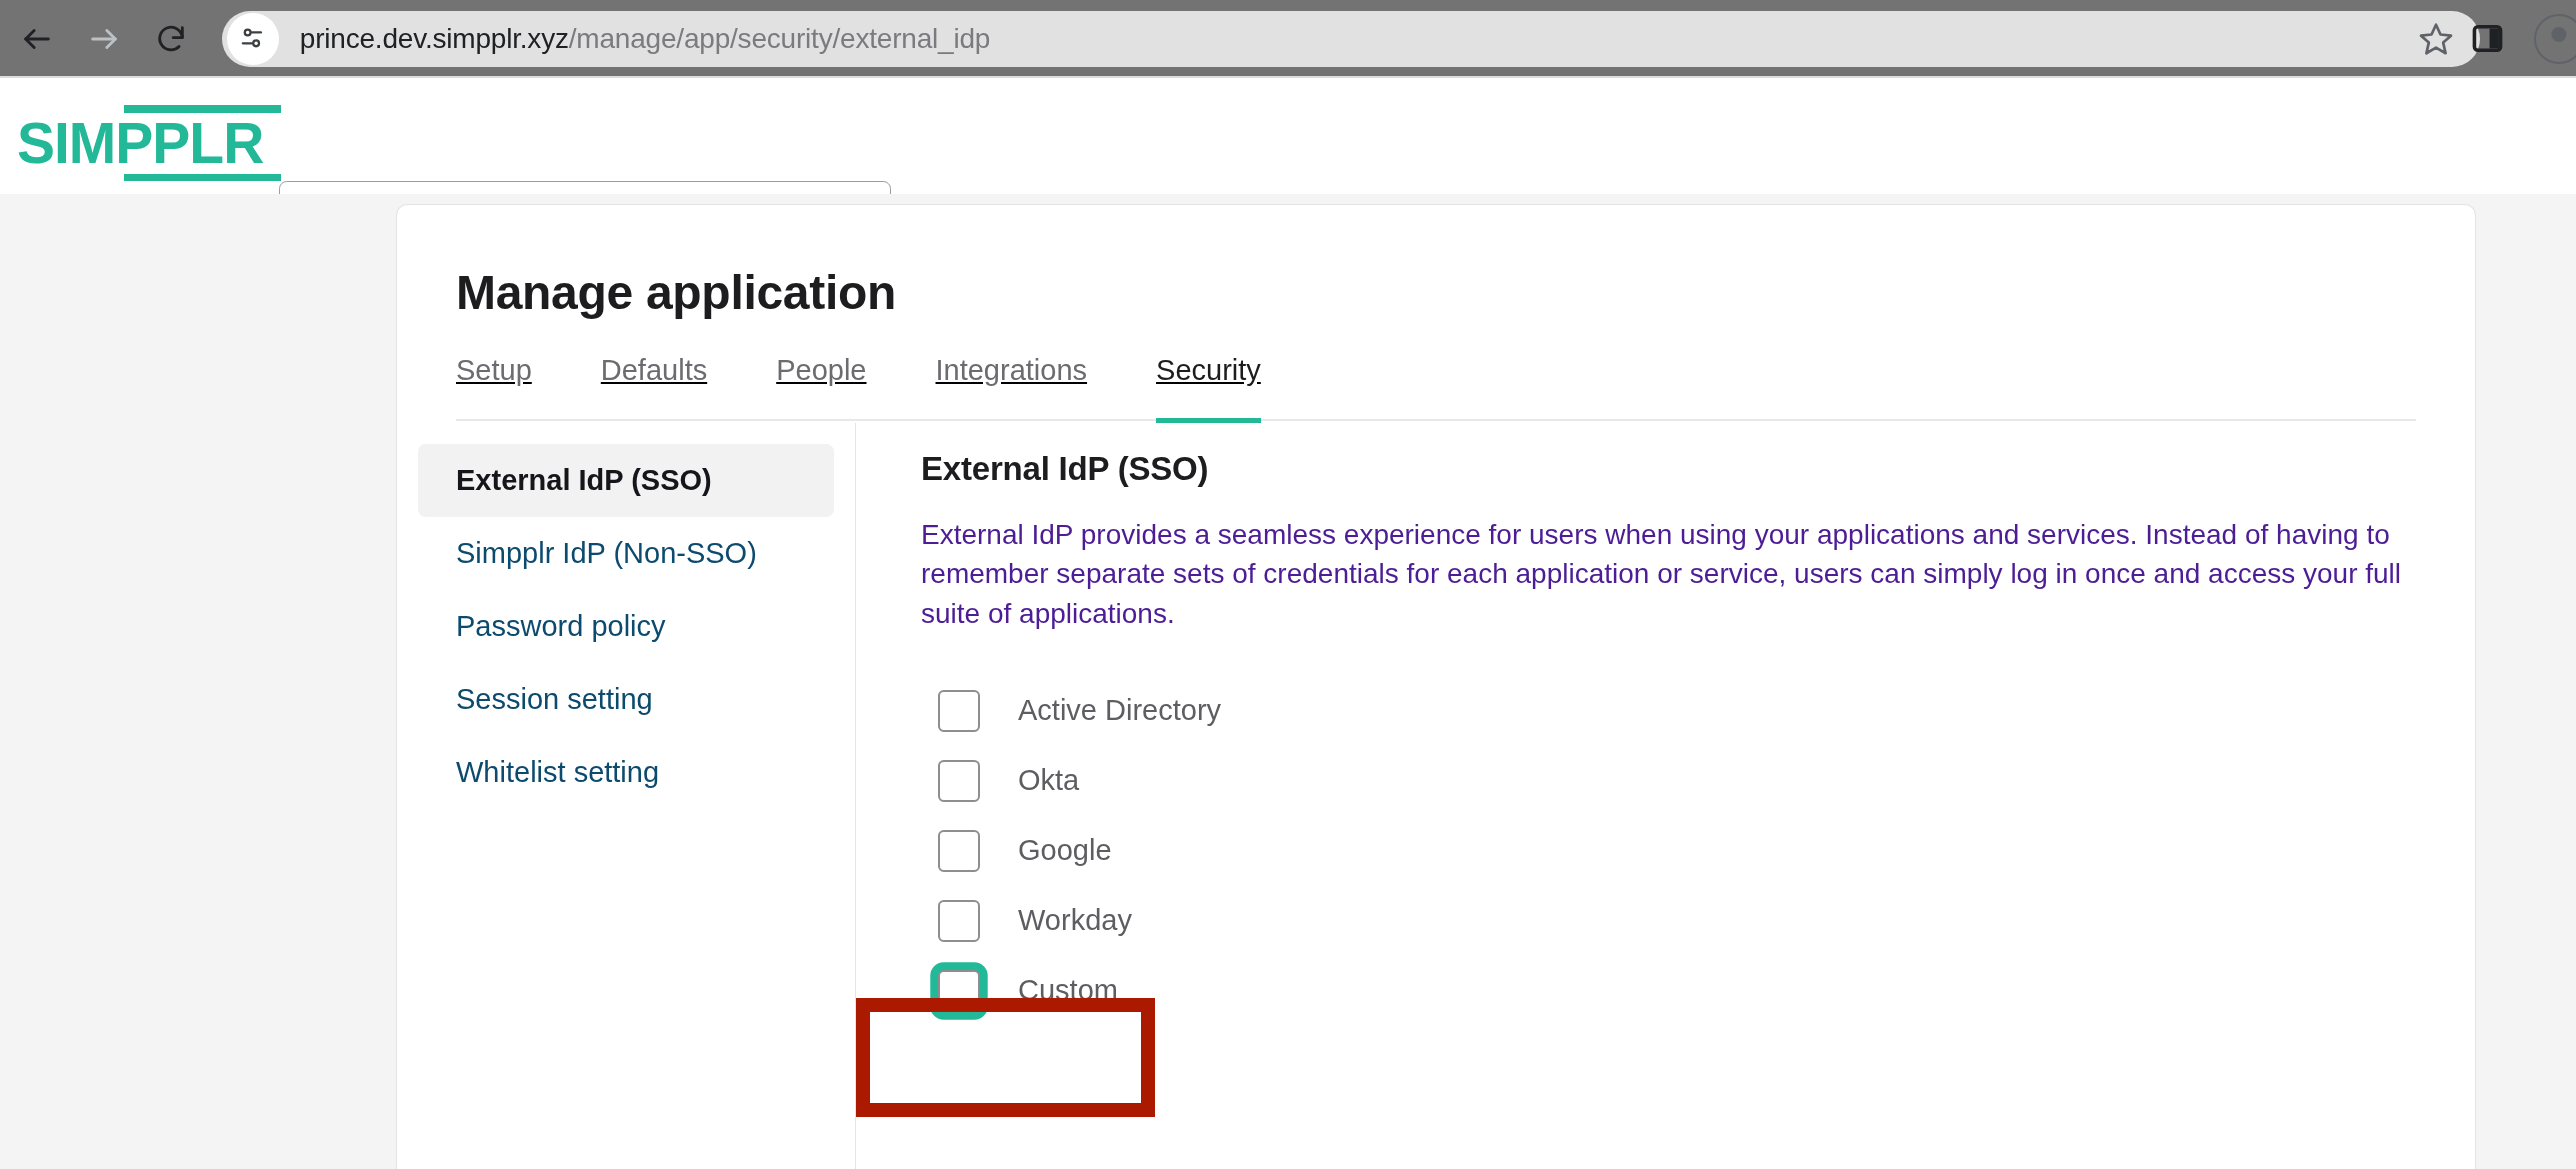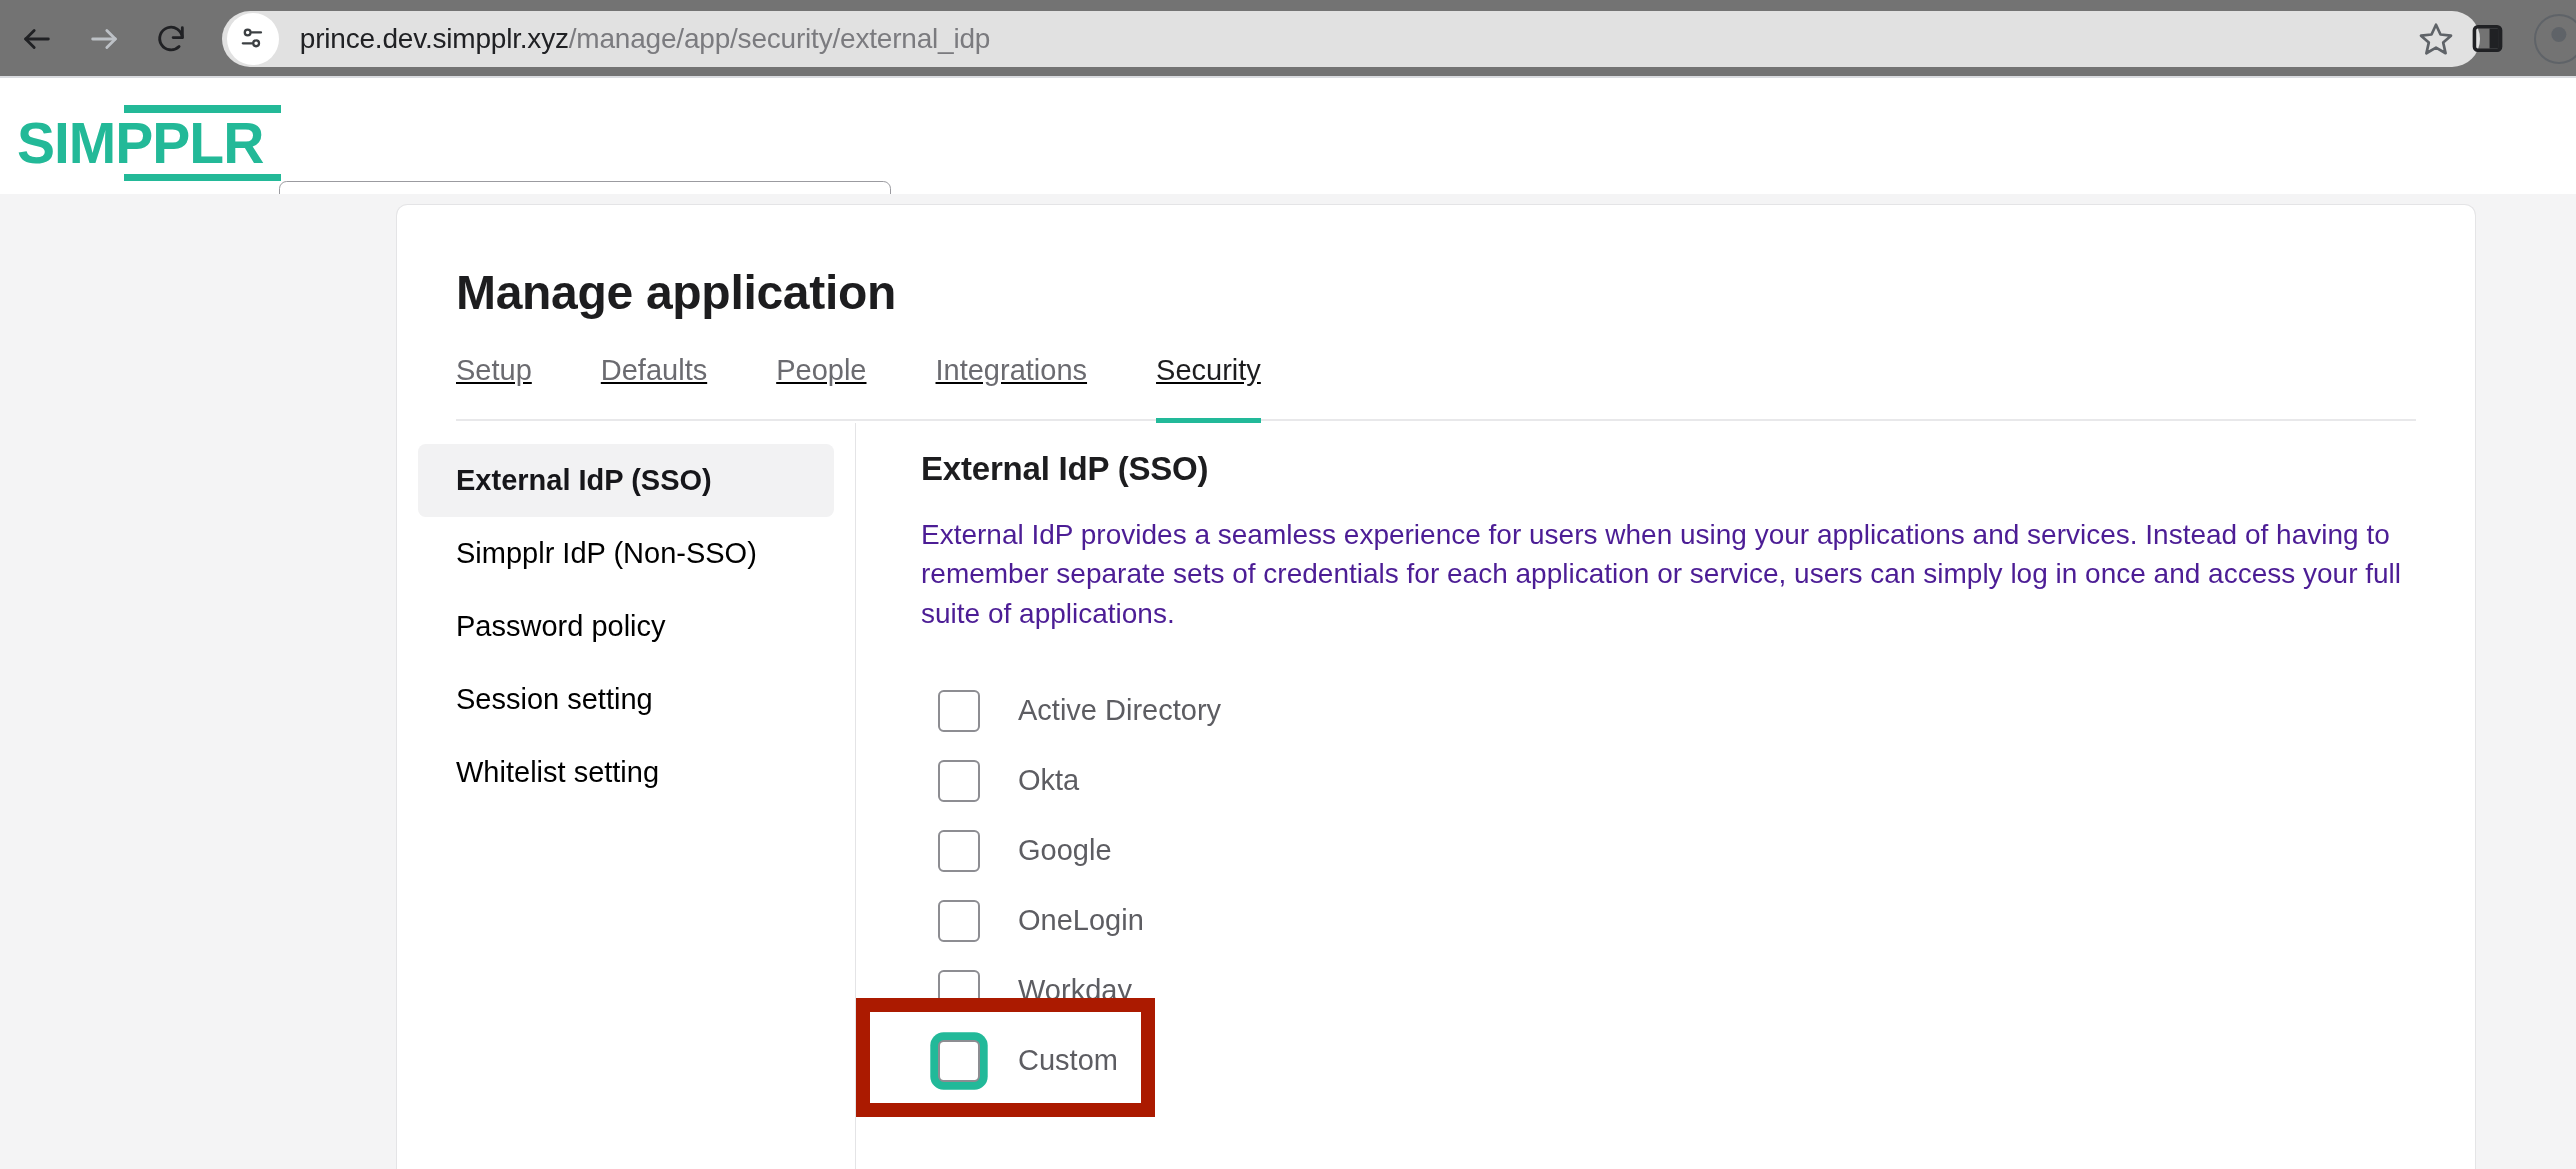--- a/index.html
+++ b/index.html
@@ -157,21 +157,21 @@
   }
   .side-nav {
     width: 459px; flex:none;
     border-right: 1.9px solid #e4e4e6;
     padding-top: 21px;
   }
   .side-item {
     margin: 0 21px; height: 73px;
     display:flex; align-items:center;
     padding-left: 38px;
-    font-size: 29px; color:#000000;
+    font-size: 29px; color:#0c4a6e;
     border-radius: 7.7px; cursor:pointer;
     white-space:nowrap;
   }
   .side-item.active {
     background:#f2f2f3; color:#16161a; font-weight:700;
   }
 
   .main-pane { flex:1; padding: 21px 67px 0 65px; position:relative; }
   .section-title {
     font-size: 33px; font-weight:700; color:#1d1d1f;
@@ -351,27 +351,23 @@
         <div class="check-row">
           <span class="checkbox"></span>
           <span class="check-label">Okta</span>
         </div>
 
         <div class="check-row">
           <span class="checkbox"></span>
           <span class="check-label">Google</span>
         </div>
 
+
         <div class="check-row">
           <span class="checkbox"></span>
-          <span class="check-label">OneLogin</span>
-        </div>
-
-        <div class="check-row">
-          <span class="checkbox"></span>
           <span class="check-label">Workday</span>
         </div>
 
         <div class="check-row focused">
           <span class="checkbox"></span>
           <span class="check-label">Custom</span>
         </div>
 
       </div>
     </div>

